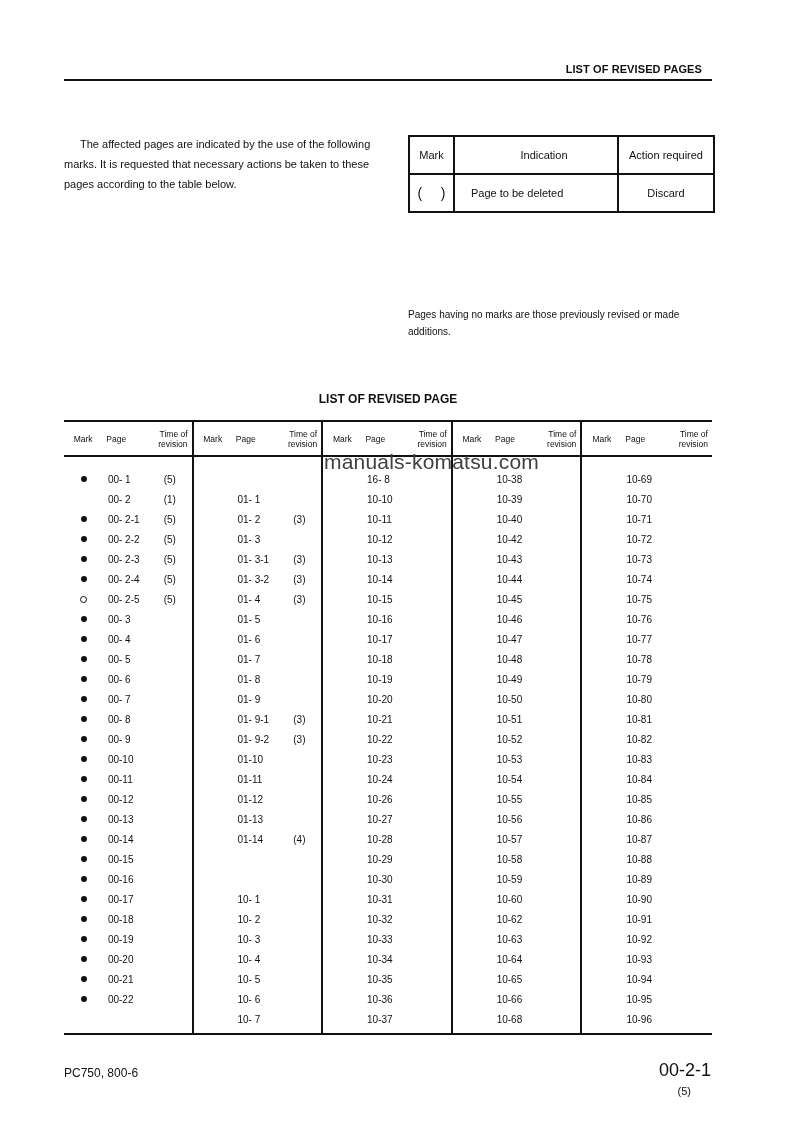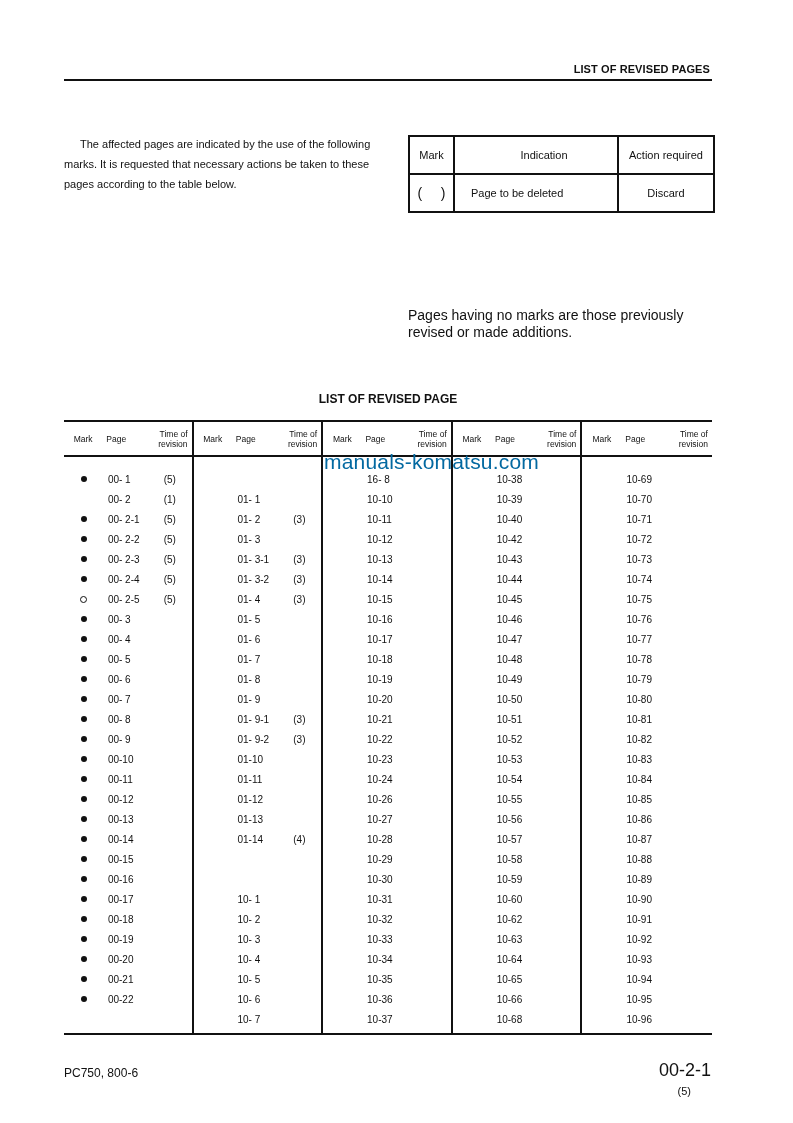--- a/index.html
+++ b/index.html
@@ -1,45 +1,45 @@
 <!DOCTYPE html>
 <html><head>
 <meta charset="utf-8">
 <style>
   html, body { margin: 0; padding: 0; background: #ffffff; }
   body { width: 793px; height: 1123px; position: relative; font-family: "Liberation Sans", sans-serif; color: #111; overflow: hidden; }
-  .header-title { position: absolute; right: 83px; top: 63px; font-size: 11px; font-weight: bold; letter-spacing: 0.1px; }
+  .header-title { position: absolute; right: 91px; top: 63px; font-size: 11px; font-weight: bold; letter-spacing: 0.1px; }
   .header-rule { position: absolute; left: 64px; width: 648px; top: 79px; height: 2px; background: #111; }
   .intro { position: absolute; left: 64px; top: 134px; width: 310px; font-size: 11px; line-height: 20px; text-indent: 16px; }
   .legend { position: absolute; left: 408px; top: 135px; border-collapse: collapse; font-size: 11px; }
   .legend td { border: 2px solid #111; height: 36px; padding: 0; text-align: center; }
   .legend .c1 { width: 43px; }
   .legend .c2 { width: 156px; text-align: left; padding-left: 16px; width: 146px; }
   .legend .c2h { text-align: center; }
   .legend .c3 { width: 94px; }
   .circle-open { display: inline-block; width: 9px; height: 9px; border: 1px solid #111; border-radius: 50%; vertical-align: middle; }
   .circle-fill { display: inline-block; width: 10px; height: 10px; background: #111; border-radius: 50%; vertical-align: middle; }
   .paren-mark { display: inline-flex; justify-content: space-between; width: 28px; font-size: 14px; }
-  .legend-note { position: absolute; left: 408px; top: 307px; width: 310px; font-size: 14px; line-height: 16.5px; }
+  .legend-note { position: absolute; left: 408px; top: 307px; width: 310px; font-size: 10px; line-height: 16.5px; }
   .list-title { position: absolute; left: 64px; width: 648px; top: 392px; text-align: center; font-size: 12px; font-weight: bold; }
   .grid { position: absolute; left: 64px; top: 420px; width: 648px; height: 611px; border-top: 2px solid #111; border-bottom: 2px solid #111; display: flex; }
   .col { width: 129.6px; position: relative; border-right: 2px solid #111; box-sizing: border-box; }
   .col:last-child { border-right: none; }
   .col-head { height: 33px; border-bottom: 2px solid #111; display: flex; align-items: center; font-size: 8.5px; }
   .col-head .h-mark { width: 40px; text-align: center; }
   .col-head .h-page { width: 40px; text-align: left; padding-left: 4px; }
   .col-head .h-time { width: 45px; text-align: right; line-height: 10px; padding-right: 4px; }
   .rows { padding-top: 12px; }
   .row { height: 20px; display: flex; align-items: center; font-size: 10px; }
   .row .m { width: 40px; display: flex; justify-content: center; }
   .row .p { width: 56px; padding-left: 4px; white-space: pre; }
   .row .t { width: 28px; white-space: pre; }
   .dot { width: 6px; height: 6px; border-radius: 50%; background: #111; }
   .ring { width: 5px; height: 5px; border-radius: 50%; border: 1px solid #111; }
-  .watermark { position: absolute; left: 324px; top: 450px; font-size: 21px; color: #0369a1; letter-spacing: 0.2px; }
+  .watermark { position: absolute; left: 324px; top: 450px; font-size: 21px; color: #404040; letter-spacing: 0.2px; }
   .footer-left { position: absolute; left: 64px; top: 1066px; font-size: 12px; }
   .footer-page { position: absolute; right: 82px; top: 1060px; font-size: 18px; }
   .footer-rev { position: absolute; right: 102px; top: 1085px; font-size: 11px; }
 </style>
 </head>
 <body>
 
 <div class="header-title">LIST OF REVISED PAGES</div>
 <div class="header-rule"></div>
 

